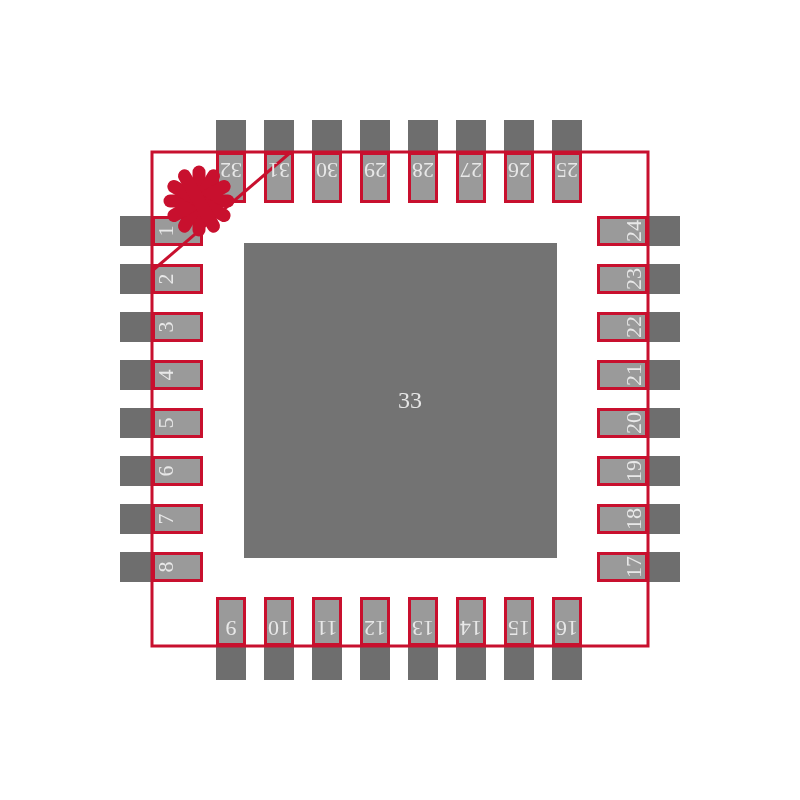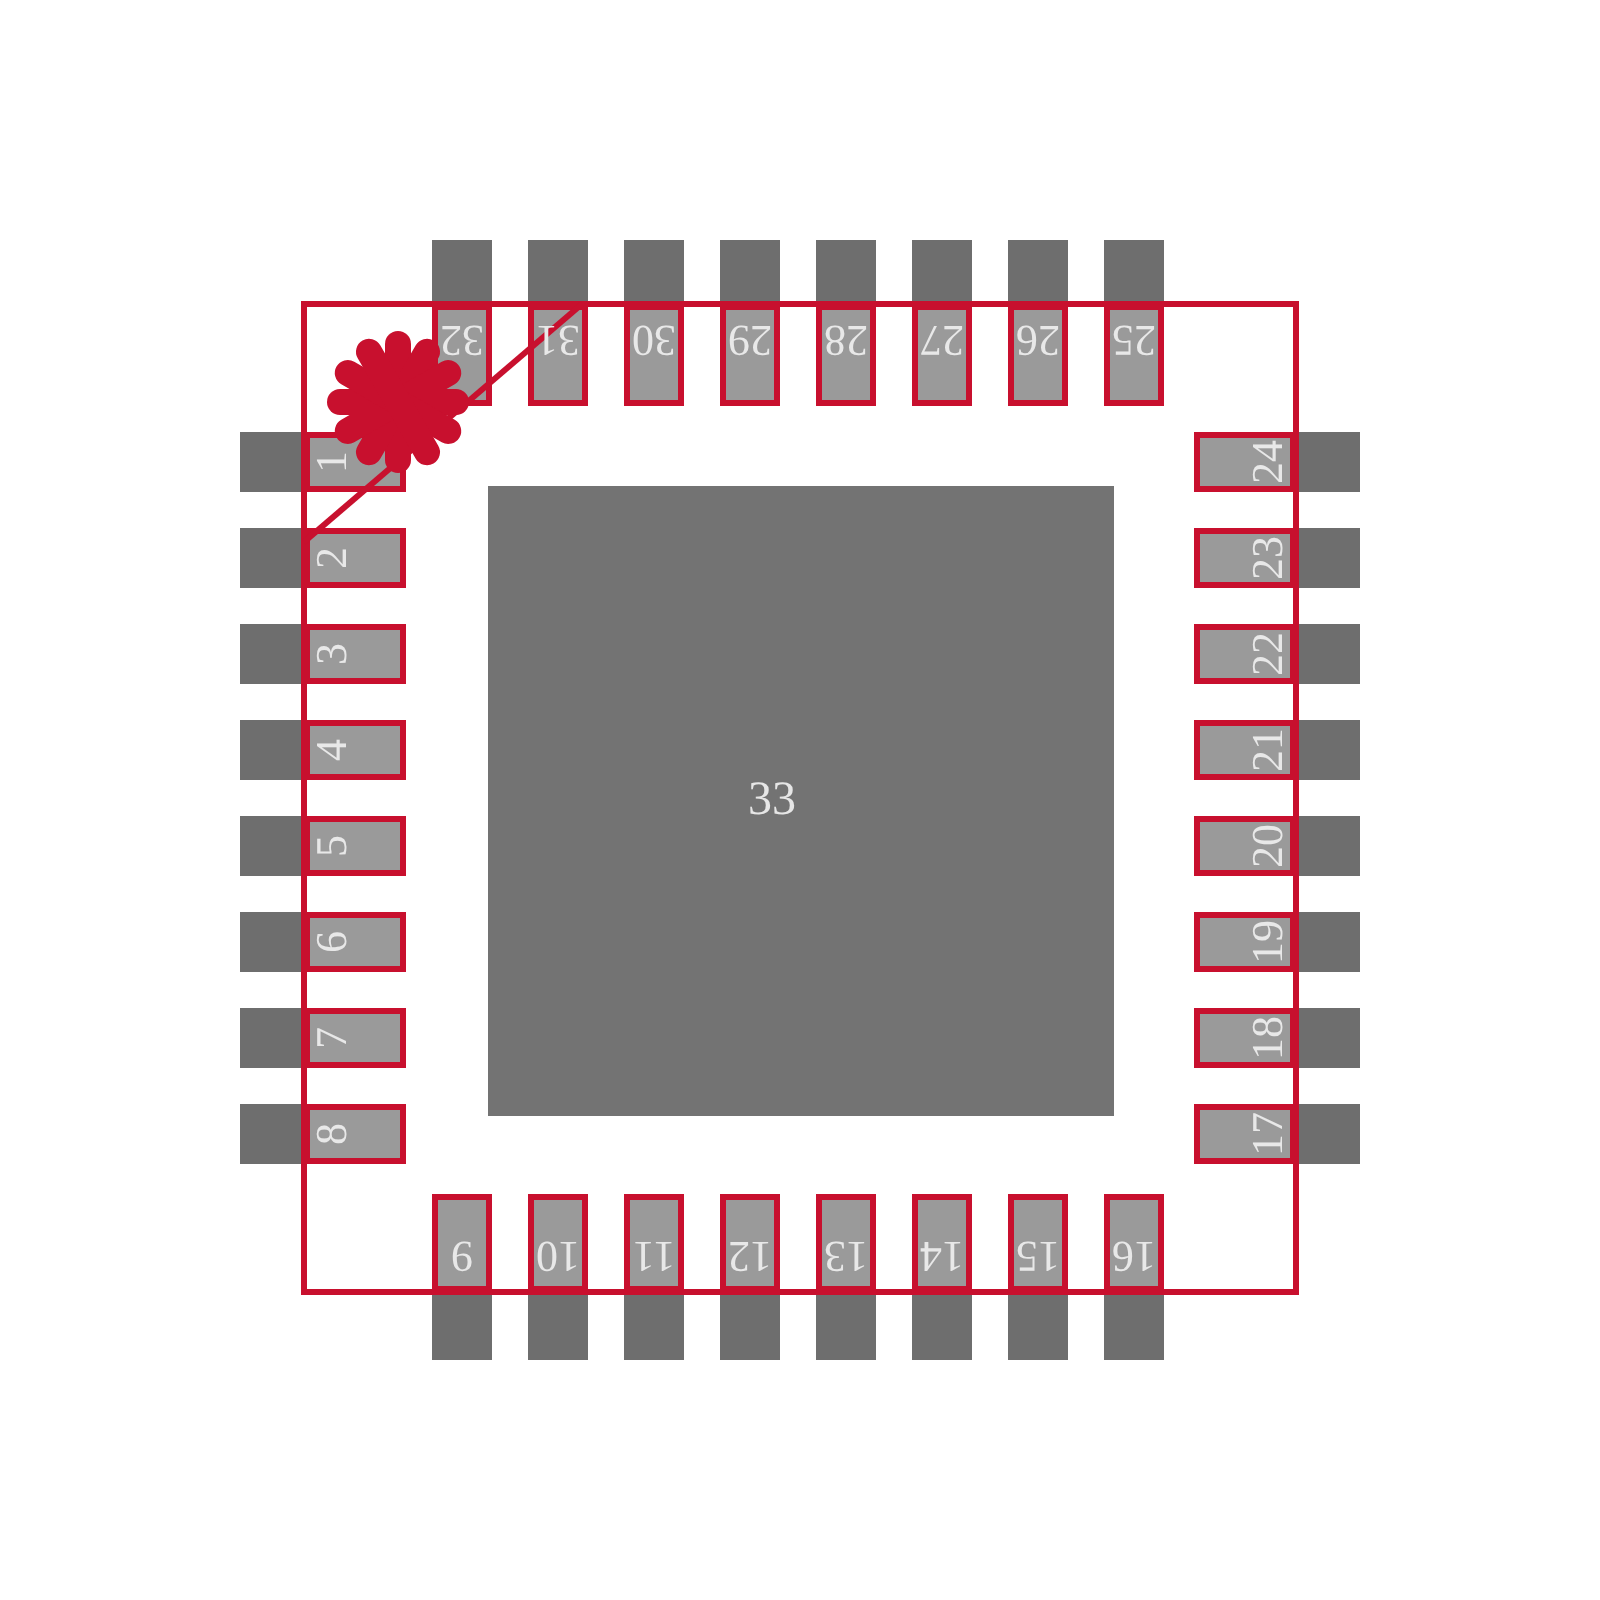--- a/index.html
+++ b/index.html
@@ -169,15 +169,15 @@
       <div class="pin-label" style="left: 634px; top: 279px; transform: translate(-50%, -50%) rotate(-90deg);">23</div>
       <div class="pin-label" style="left: 634px; top: 231px; transform: translate(-50%, -50%) rotate(-90deg);">24</div>
       <div class="pin-label" style="left: 567px; top: 170px; transform: translate(-50%, -50%) rotate(180deg);">25</div>
       <div class="pin-label" style="left: 519px; top: 170px; transform: translate(-50%, -50%) rotate(180deg);">26</div>
       <div class="pin-label" style="left: 471px; top: 170px; transform: translate(-50%, -50%) rotate(180deg);">27</div>
       <div class="pin-label" style="left: 423px; top: 170px; transform: translate(-50%, -50%) rotate(180deg);">28</div>
       <div class="pin-label" style="left: 375px; top: 170px; transform: translate(-50%, -50%) rotate(180deg);">29</div>
       <div class="pin-label" style="left: 327px; top: 170px; transform: translate(-50%, -50%) rotate(180deg);">30</div>
       <div class="pin-label" style="left: 279px; top: 170px; transform: translate(-50%, -50%) rotate(180deg);">31</div>
       <div class="pin-label" style="left: 231px; top: 170px; transform: translate(-50%, -50%) rotate(180deg);">32</div>
-      <div class="center-label" style="left: 386px; top: 400px; transform: translate(-50%, -50%);">33</div>
+      <div class="center-label" style="left: 410px; top: 400px; transform: translate(-50%, -50%);">33</div>
     </div>
 </div>
 
 </body></html>

